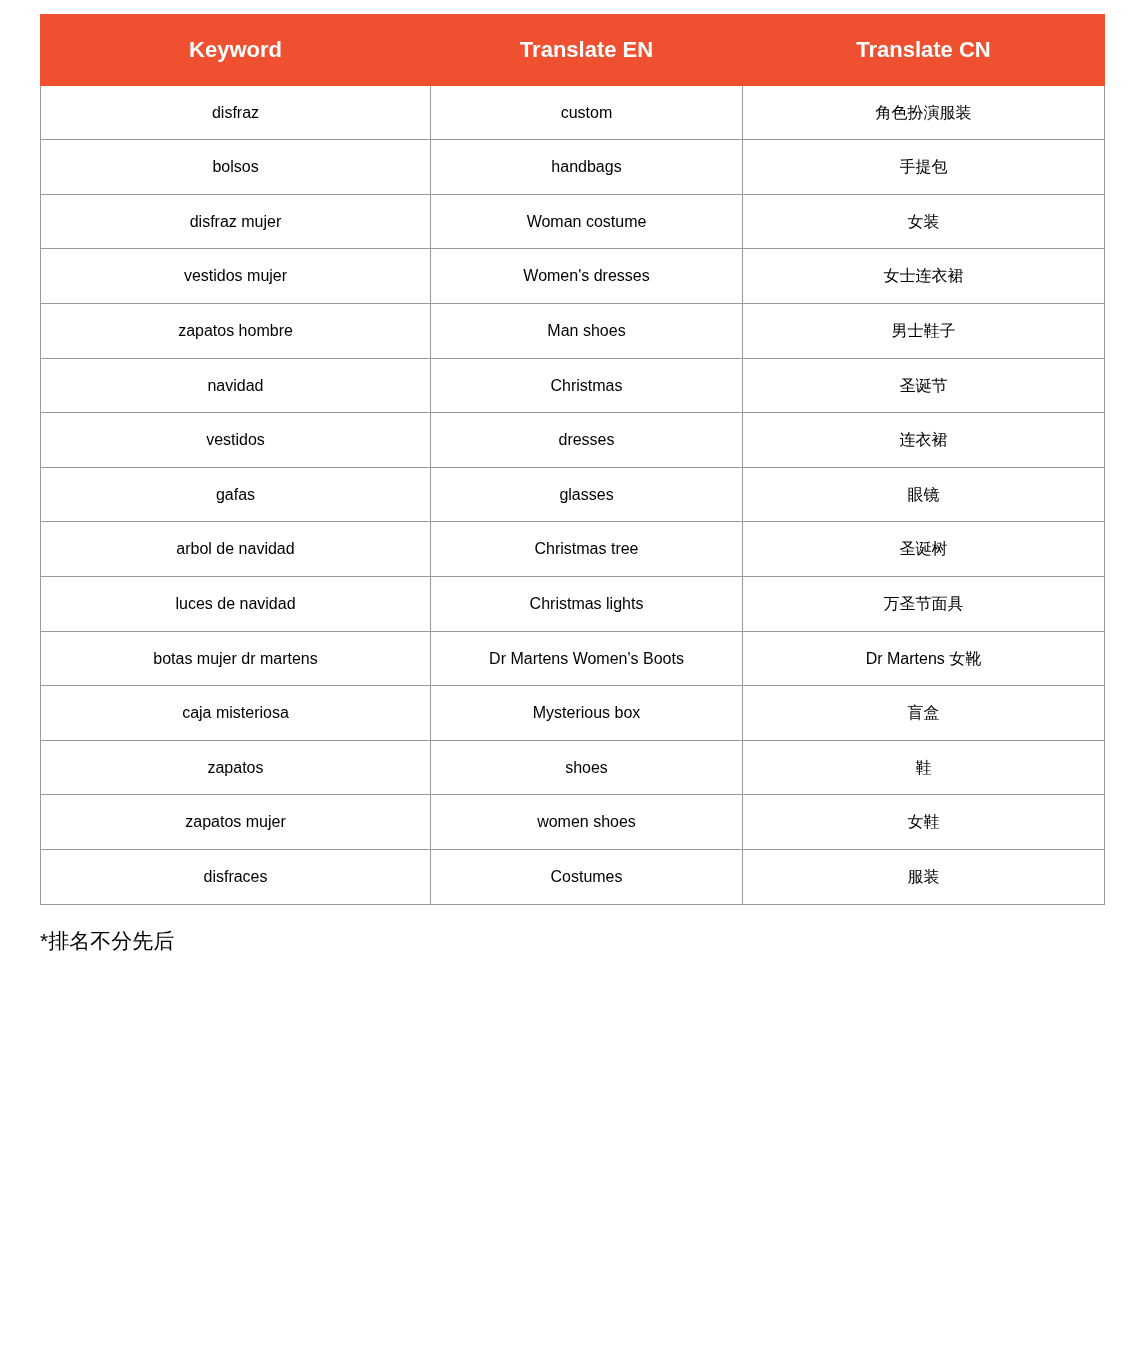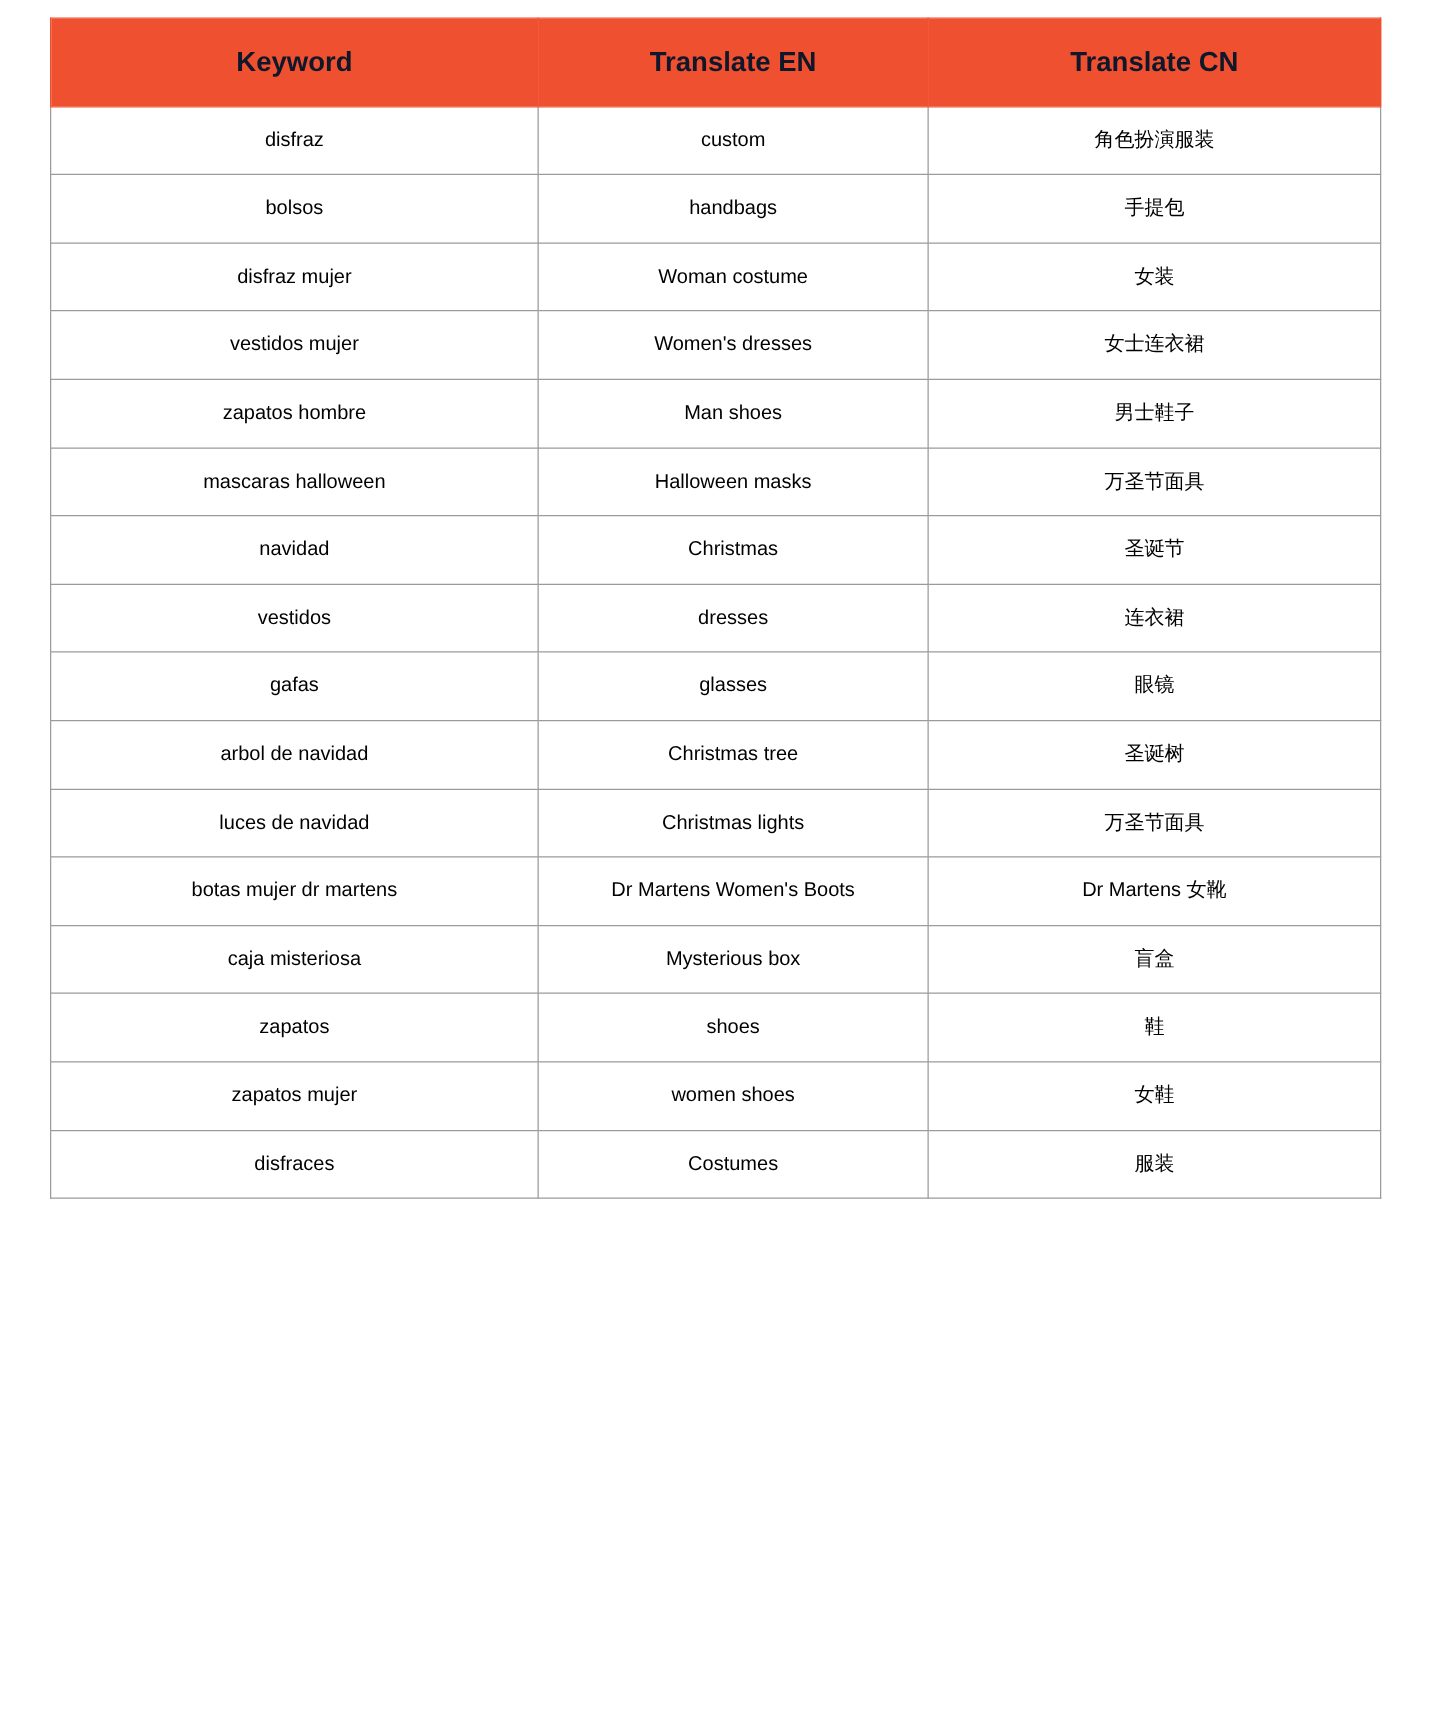--- a/index.html
+++ b/index.html
@@ -28,21 +28,21 @@
   table.kw-table td {
     border: 1px solid #9b9b9b;
     text-align: center;
     vertical-align: middle;
     font-size: 16px;
     line-height: 1.35;
     padding: 16px 8px;
   }
   table.kw-table thead th {
     background: #ef5130;
-    color: #0f172a;
+    color: #ffffff;
     font-weight: bold;
     font-size: 22px;
     padding: 20px 8px;
     border: 1px solid #ef5130;
   }
   col.c-keyword { width: 390px; }
   col.c-en { width: 312px; }
   col.c-cn { width: 362px; }
   .footnote {
     margin-top: 22px;
@@ -87,25 +87,20 @@
         <td>vestidos mujer</td>
         <td>Women's dresses</td>
         <td>女士连衣裙</td>
       </tr>
       <tr>
         <td>zapatos hombre</td>
         <td>Man shoes</td>
         <td>男士鞋子</td>
       </tr>
       <tr>
-        <td>mascaras halloween</td>
-        <td>Halloween masks</td>
-        <td>万圣节面具</td>
-      </tr>
-      <tr>
         <td>navidad</td>
         <td>Christmas</td>
         <td>圣诞节</td>
       </tr>
       <tr>
         <td>vestidos</td>
         <td>dresses</td>
         <td>连衣裙</td>
       </tr>
       <tr>
@@ -143,13 +138,14 @@
         <td>women shoes</td>
         <td>女鞋</td>
       </tr>
       <tr>
         <td>disfraces</td>
         <td>Costumes</td>
         <td>服装</td>
       </tr>
     </tbody>
   </table>
+  <div class="footnote">*排名不分先后</div>
 </div>
 
 </body></html>

